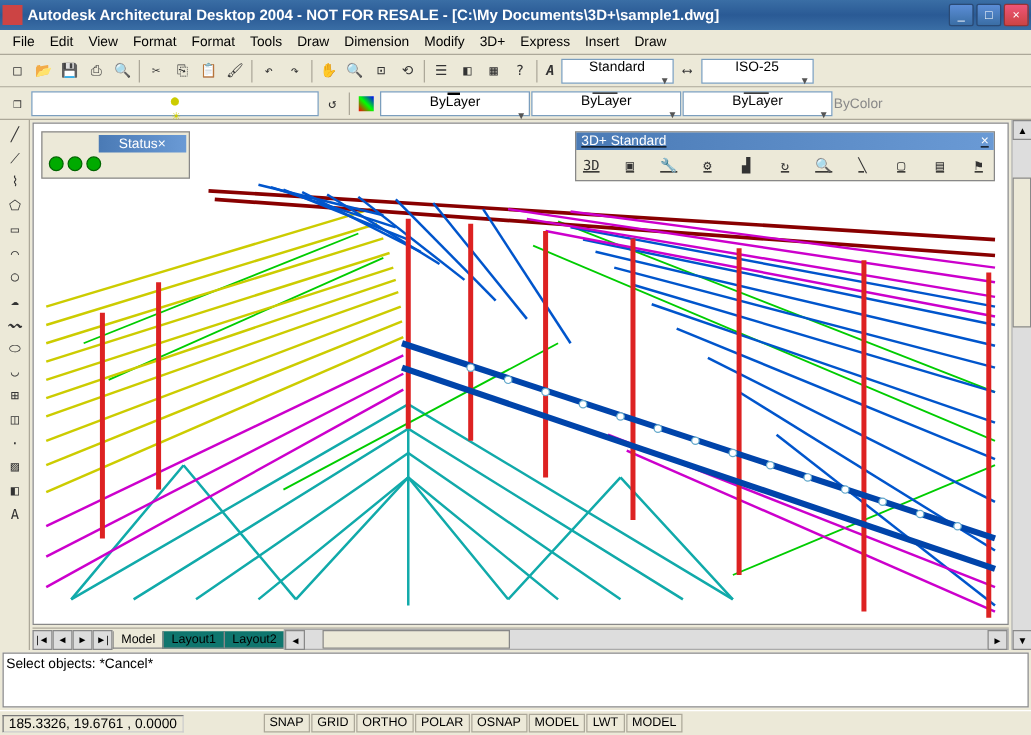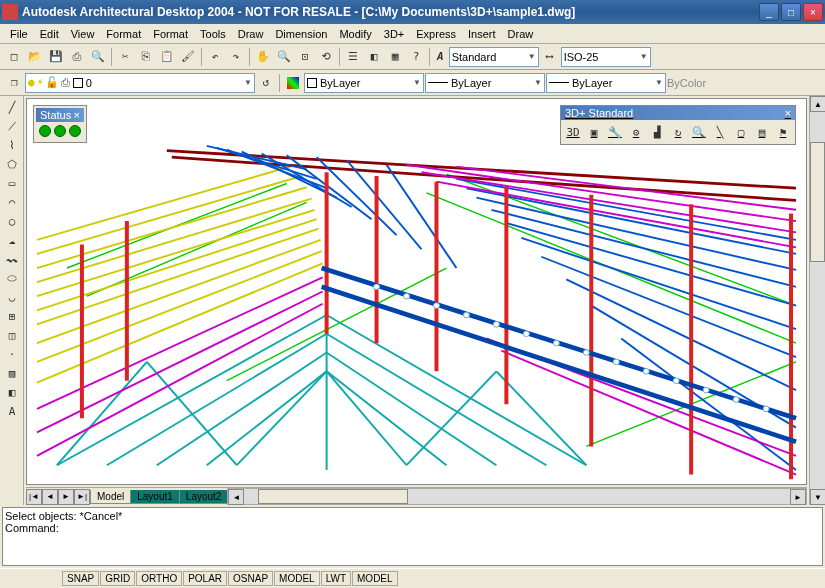--- a/index.html
+++ b/index.html
@@ -11,49 +11,49 @@
 .win-btns { display: flex; gap: 2px; }
 .win-btn { width: 20px; height: 18px; background: linear-gradient(to bottom,#5b8dd6,#3a6ea5); border: 1px solid #2a4a75; border-radius: 2px; color: white; display: flex; align-items: center; justify-content: center; font-size: 10px; cursor: pointer; }
 .win-btn.close { background: linear-gradient(to bottom,#e57,#c44); border-color: #933; }
 
 .menubar { background: #ece9d8; height: 20px; display: flex; align-items: center; padding: 0 4px; border-bottom: 1px solid #aca899; }
 .menu-item { padding: 2px 6px; cursor: pointer; }
 
 .toolbar-row { background: #ece9d8; height: 26px; display: flex; align-items: center; padding: 1px 4px; border-bottom: 1px solid #aca899; gap: 1px; }
 .tb-btn { width: 20px; height: 20px; border: 1px solid transparent; display: flex; align-items: center; justify-content: center; cursor: pointer; }
 .tb-sep { width: 1px; height: 18px; background: #aca899; margin: 0 2px; }
-.tb-combo { height: 20px; border: 1px solid #7b9ebd; background: white; padding: 0 2px; display: flex; align-items: center; cursor: pointer; }
+.tb-combo { height: 20px; border: 1px solid #7b9ebd; background: white; padding: 0 2px; display: flex; align-items: center; cursor: pointer; flex-direction: column; }
 .combo-arrow { margin-left: auto; color: #555; font-size: 8px; }
 .tb-label { padding: 0 0; }
 
 .main-area { flex: 1; display: flex; overflow: hidden; }
 .vtoolbar { width: 24px; background: #ece9d8; border-right: 1px solid #aca899; display: flex; flex-direction: column; padding: 2px; gap: 1px; }
 .vtb-btn { width: 20px; height: 18px; display: flex; align-items: center; justify-content: center; cursor: pointer; border: 1px solid transparent; }
 
 .canvas-wrap { flex: 1; display: flex; flex-direction: column; background: #ece9d8; position: relative; }
 .canvas { flex: 1; background: white; position: relative; overflow: hidden; border: 1px solid #888; margin: 2px; }
 
 .status-panel { position: absolute; top: 6px; left: 6px; background: #ece9d8; border: 1px solid #888; padding: 2px; z-index: 10; }
-.status-title { background: linear-gradient(to right,#4a7ab5,#6a9ad5); color: white; font-size: 10px; padding: 1px 4px; display: flex; justify-content: space-between; align-items: flex-end; }
+.status-title { background: linear-gradient(to right,#4a7ab5,#6a9ad5); color: white; font-size: 10px; padding: 1px 16px; display: flex; justify-content: space-between; align-items: flex-end; margin-left: 43px; }
 .status-dots { display: flex; gap: 3px; padding: 3px; }
 .status-dot { width: 12px; height: 12px; border-radius: 50%; background: #0a0; border: 1px solid #060; }
 
 .float-toolbar { position: absolute; top: 6px; right: 10px; background: #ece9d8; border: 1px solid #888; z-index: 10; text-decoration: underline; }
 .float-title { background: linear-gradient(to right,#4a7ab5,#6a9ad5); color: white; font-size: 10px; padding: 1px 4px; display: flex; justify-content: space-between; align-items: center; }
-.float-body { display: flex; padding: 2px; gap: 1px; }
+.float-body { display: flex; padding: 2px; gap: 11px; }
 
 .hscroll-row { height: 18px; display: flex; background: #ece9d8; border-top: 1px solid #aca899; margin: 0 2px; }
 .tab-btns { display: flex; align-items: center; }
 .nav-btn { width: 16px; height: 16px; border: 1px solid #888; background: #ddd; display: flex; align-items: center; justify-content: center; font-size: 8px; cursor: pointer; }
 .layout-tab { padding: 1px 6px; background: #0f766e; border: 1px solid #888; border-top: none; margin-right: -1px; cursor: pointer; font-size: 10px; }
 .layout-tab.active { background: #ece9d8; }
 .scroll-track { flex: 1; background: #ddd; border: 1px solid #aaa; position: relative; }
 .scroll-thumb { height: 100%; background: #ece9d8; border: 1px solid #888; width: 150px; position: absolute; left: 30px; }
 
-.cmd-area { height: 59px; background: white; border: 1px solid #888; margin: 2px; font-family: 'Courier New', monospace; font-size: 11px; padding: 2px; overflow: hidden; }
+.cmd-area { height: 44px; background: white; border: 1px solid #888; margin: 2px; font-family: 'Courier New', monospace; font-size: 11px; padding: 2px; overflow: hidden; }
 .cmd-line { white-space: nowrap; }
 
 .statusbar { height: 20px; background: #ece9d8; border-top: 1px solid #fff; display: flex; align-items: center; padding: 0 2px; }
 .status-coords { padding: 0 4px; border: 1px inset #ccc; margin-right: 4px; }
 .status-toggle { padding: 1px 4px; border: 1px solid #aca899; background: #ece9d8; margin-right: 1px; cursor: pointer; font-size: 10px; }
 
 svg.struct { width: 100%; height: 100%; }
 .ico { font-family: monospace; font-size: 11px; color: #333; }
 </style>
 </head>
@@ -445,24 +445,24 @@
     <div class="nav-btn">▲</div>
     <div style="flex:1;position:relative">
         <div style="position:absolute;top:30px;left:0;right:0;height:120px;background:#ece9d8;border:1px solid #888"></div>
       </div>
     <div class="nav-btn">▼</div>
   </div>
 </div>
 
 <div class="cmd-area">
   <div class="cmd-line">Select objects: *Cancel*</div>
-  <div class="cmd-line">Command:</div>
 </div>
 
 <div class="statusbar">
+  <div class="status-coords">185.3326, 19.6761 , 0.0000</div>
   <div style="flex:0 0 60px"></div>
   <div class="status-toggle">SNAP</div>
   <div class="status-toggle">GRID</div>
   <div class="status-toggle">ORTHO</div>
   <div class="status-toggle">POLAR</div>
   <div class="status-toggle">OSNAP</div>
   <div class="status-toggle">MODEL</div>
   <div class="status-toggle">LWT</div>
   <div class="status-toggle">MODEL</div>
 </div>

